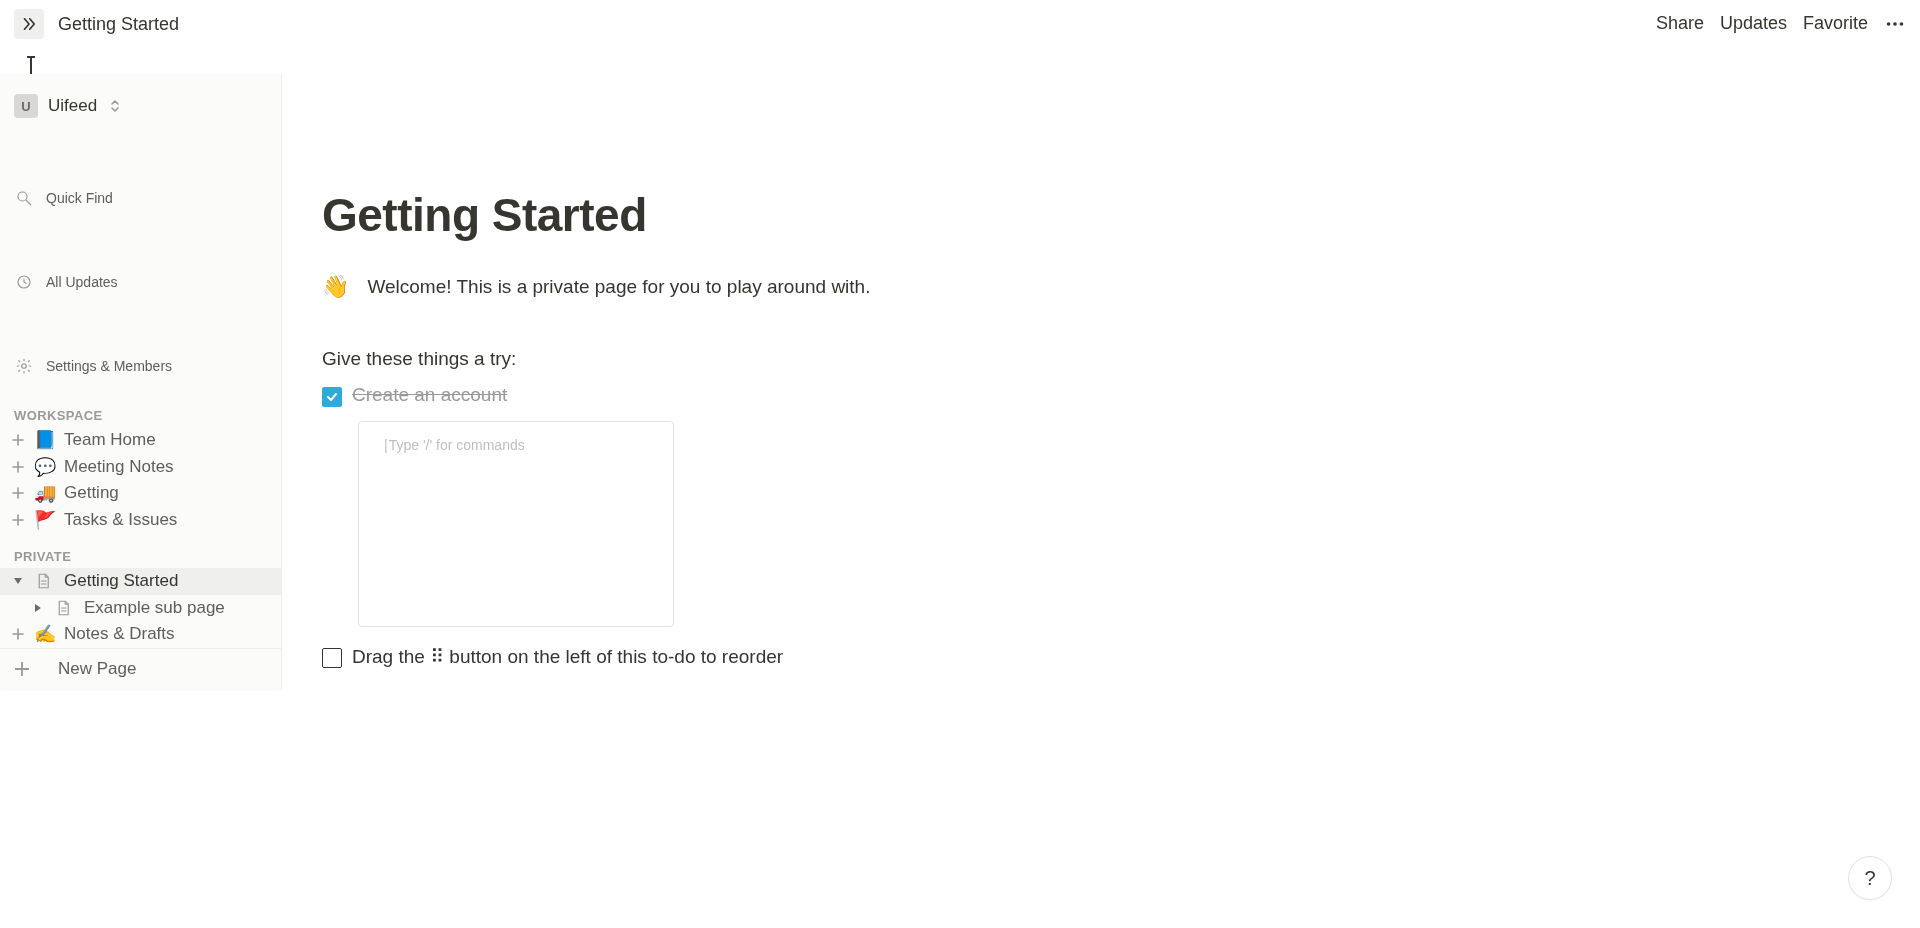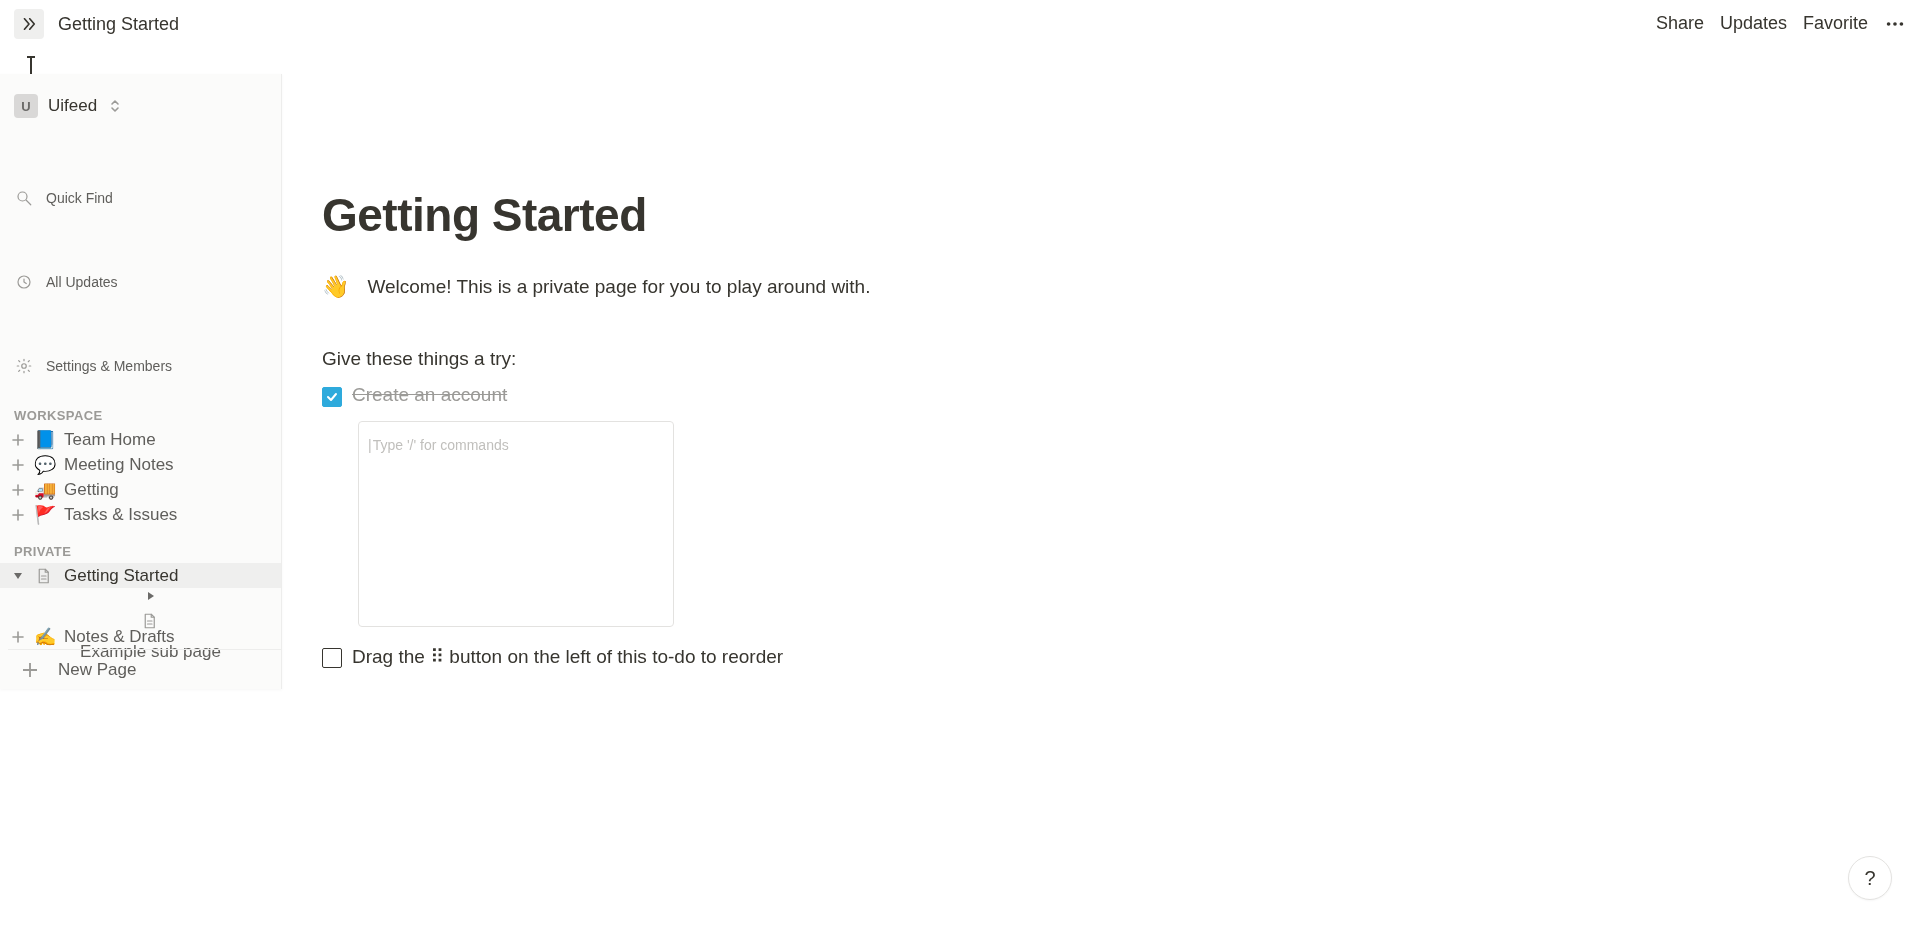--- a/index.html
+++ b/index.html
@@ -90,36 +90,35 @@
   }
 
   .page-item {
     display: flex; align-items: center; gap: 8px;
     height: 36px;
     padding: 0 10px;
     cursor: pointer;
     font-size: 17px;
     color: #5f5e5b;
   }
-  .page-item.sub { padding-left: 30px; flex-direction: column; }
+  .page-item.sub { padding-left: 30px; }
   .page-item.active { background: #efefee; color: #37352f; font-weight: 500; }
   .toggle-tri { width: 16px; display:flex; align-items:center; justify-content:center; flex:0 0 16px; }
   .plus-slot { width: 16px; display:flex; align-items:center; justify-content:center; flex:0 0 16px; color:#9b9a97;}
   .page-emoji { width: 22px; text-align:center; font-size:18px; flex:0 0 22px; }
 
   .new-page-bar {
     margin-top: auto;
     border-top: 1px solid #ededec;
-    display: flex; align-items: center; gap: 20px;
+    display: flex; align-items: center; gap: 28px;
     height: 56px;
     padding: 0 14px;
     cursor: pointer;
     font-size: 17px;
     color: #5f5e5b;
-    margin-left: 8px;
   }
 
   
   .stray-caret {
     position: fixed;
     top: 58px; left: 30px;
     width: 2px; height: 20px;
     background: #37352f;
   }
   .stray-caret::before, .stray-caret::after {
@@ -165,21 +164,21 @@
   .todo-box.checked { background:#2eaadc; border-color:#2eaadc; color:#fff; }
   .todo-label { font-size: 19px; }
   .todo-label.done { color:#9b9a97; text-decoration: line-through; }
 
   .embed-box {
     width: 316px;
     height: 206px;
     border: 1px solid #e3e2e0;
     border-radius: 4px;
     margin: 14px 0 18px 36px;
-    padding: 14px 9px;
+    padding: 14px 25px;
   }
   .embed-ph { font-size: 14px; color: #c0bfbc; }
   .embed-ph::before { content:'|'; margin-right:1px; color:#c0bfbc; }
 
   
   .help-fab {
     position: fixed;
     right: 28px; bottom: 28px;
     width: 44px; height: 44px;
     border-radius: 50%;

